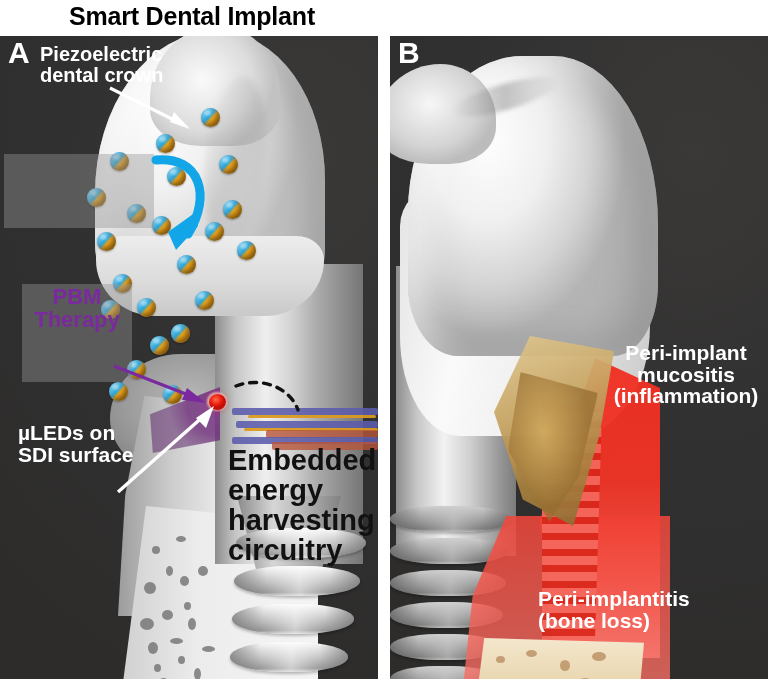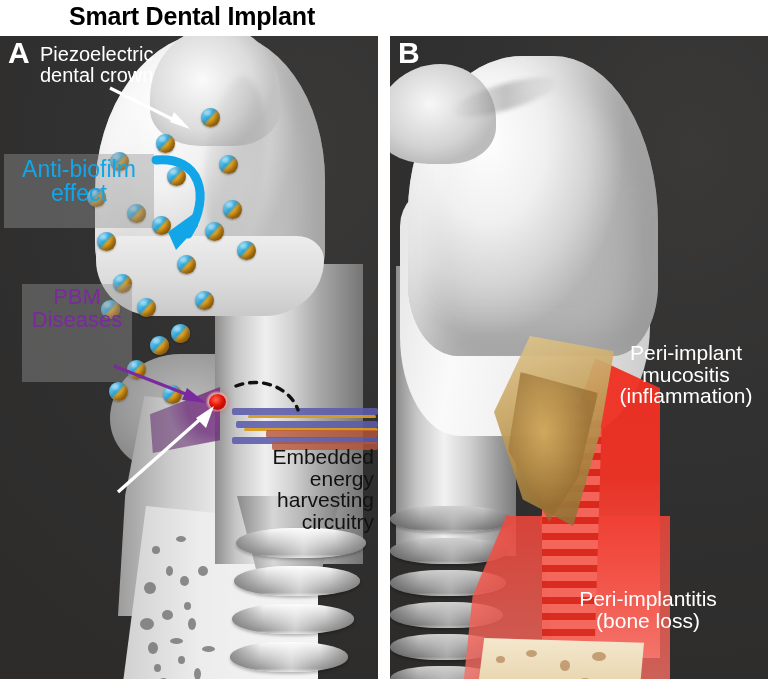--- a/index.html
+++ b/index.html
@@ -122,21 +122,21 @@
     background:
       linear-gradient(132deg,#1aa3dd 0%,#1aa3dd 44%,#f0a81d 56%,#e99512 100%);
     box-shadow:inset -3px -3px 5px rgba(0,0,0,.45),
                inset 3px 3px 5px rgba(255,255,255,.35),
                0 1px 2px rgba(0,0,0,.35);}
   .np::before{content:"";position:absolute;left:3px;top:2px;width:7px;height:6px;
     border-radius:50%;background:rgba(255,255,255,.45);filter:blur(1px);}
 
   
   .lblbox{position:absolute;background:rgba(150,150,150,.42);z-index:30;}
-  .lbl{position:absolute;z-index:32;line-height:1.03;}
+  .lbl{position:absolute;z-index:32;line-height:1.03;font-weight:bold;}
   .cyan{color:#12a6e8;}
   .purple{color:#7a2a9e;}
   .white{color:#ffffff;}
   .black{color:#111111;}
   svg.ov{position:absolute;left:0;top:0;width:378px;height:643px;
          overflow:visible;z-index:31;pointer-events:none;}
 
   
   .led{position:absolute;left:201px;top:352px;width:32px;height:30px;
     background:radial-gradient(50% 50% at 50% 45%,#ffffff 0%,#f8f8f8 46%,rgba(248,248,248,.0) 72%);
@@ -269,33 +269,33 @@
     </svg>
 
     <div class="panel-letter" id="letter-a">A</div>
 
     <div class="lbl white" style="left:40px;top:8px;font-size:20px;">
       <div>Piezoelectric</div>
       <div>dental crown</div>
     </div>
 
     <div class="lblbox" style="left:4px;top:118px;width:150px;height:74px;"></div>
-    <div class="lbl cyan" style="left:8px;top:122px;width:142px;font-size:23px;text-align:center;font-weight:400;">
-      <div>Anti-biofilm</div>
-      <div>effect</div>
-    </div>
 
     <div class="lblbox" style="left:22px;top:248px;width:110px;height:98px;"></div>
     <div class="lbl purple" style="left:24px;top:250px;width:106px;font-size:22px;text-align:center;">
       <div>PBM</div>
-      <div>Diseases</div>
-    </div>
-
-
-    <div class="lbl black" style="left:228px;top:410px;width:146px;font-size:21px;text-align:right;">
+      <div>Therapy</div>
+    </div>
+
+    <div class="lbl white" style="left:18px;top:386px;font-size:21px;">
+      <div>µLEDs on</div>
+      <div>SDI surface</div>
+    </div>
+
+    <div class="lbl black" style="left:228px;top:410px;width:146px;font-size:29px;text-align:left;">
       <div>Embedded</div>
       <div>energy</div>
       <div>harvesting</div>
       <div>circuitry</div>
     </div>
   </div>
 
   <div class="panel" id="panel-b">
     <div class="panel-bg"></div>
 
@@ -328,19 +328,19 @@
       </div>
 
     <div class="panel-letter" id="letter-b">B</div>
 
     <div class="lbl white" style="left:218px;top:282px;width:156px;font-size:21px;text-align:center;margin-top:24px;">
       <div>Peri-implant</div>
       <div>mucositis</div>
       <div>(inflammation)</div>
     </div>
 
-    <div class="lbl white" style="left:148px;top:552px;width:220px;font-size:21px;text-align:center;">
+    <div class="lbl white" style="left:148px;top:552px;width:220px;font-size:21px;text-align:left;">
       <div>Peri-implantitis</div>
       <div>(bone loss)</div>
     </div>
   </div>
 
 </div>
 
 </body></html>

